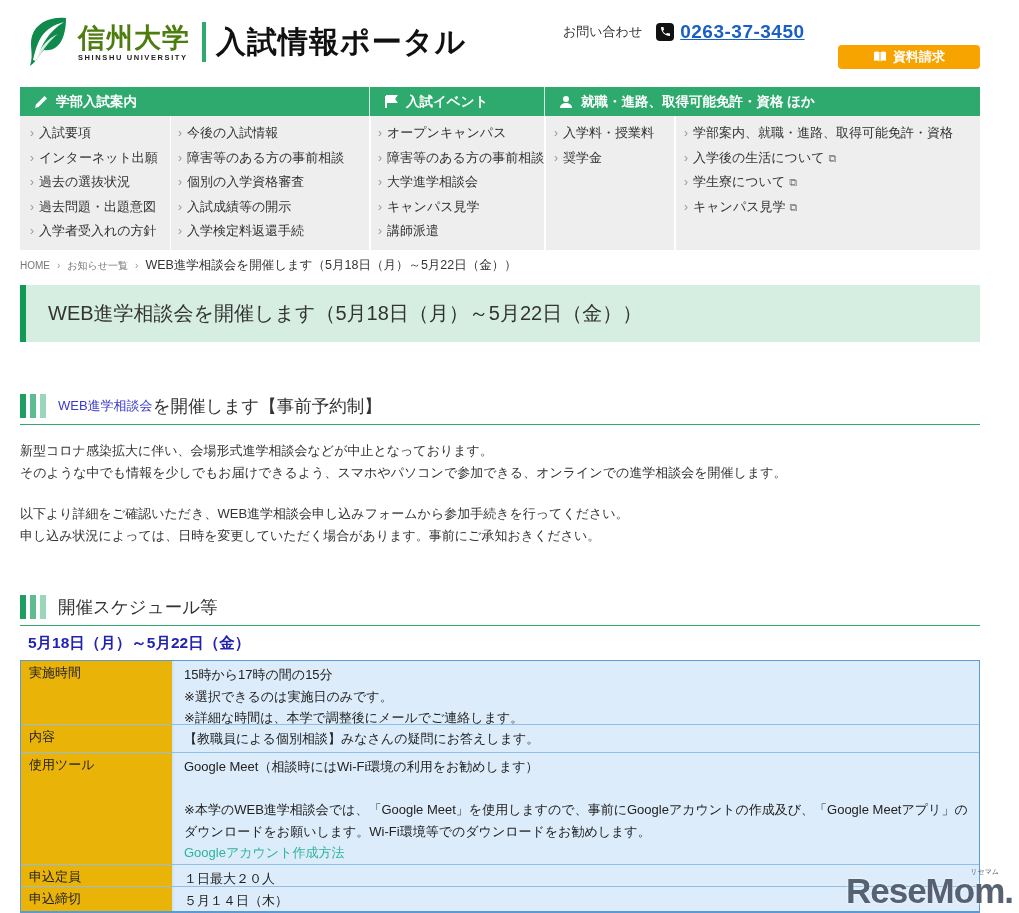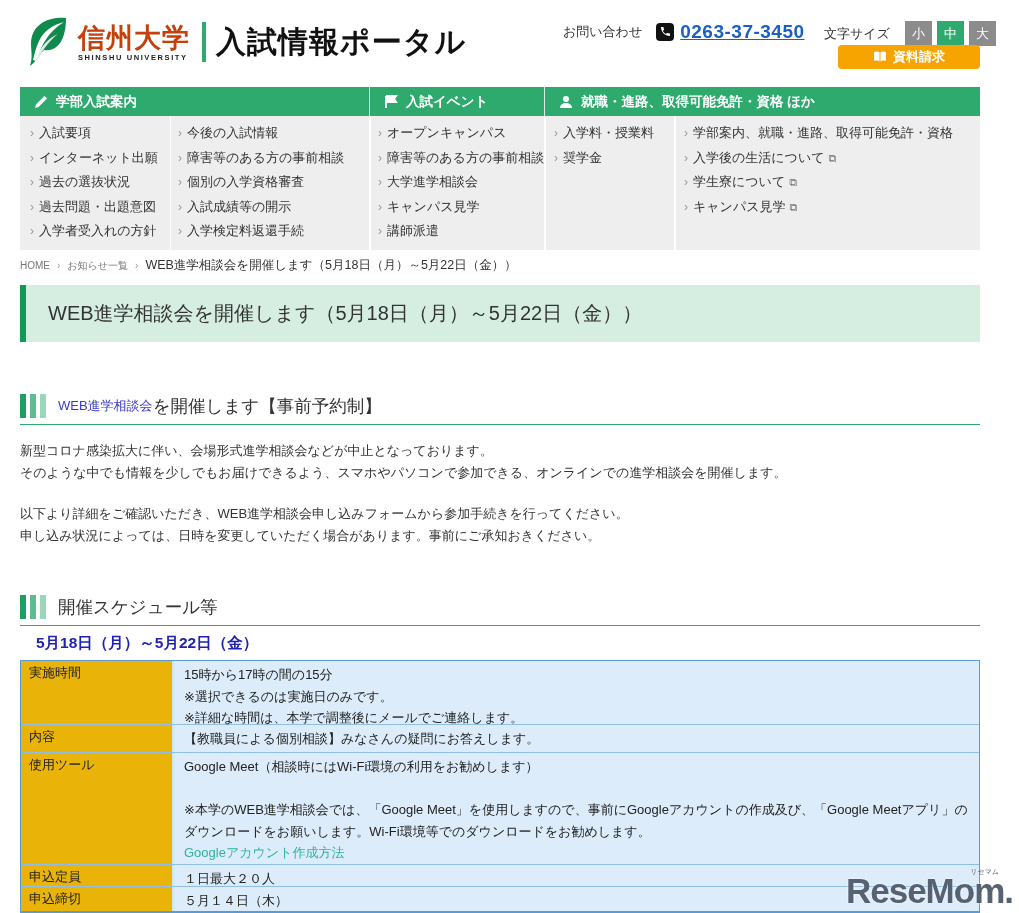--- a/index.html
+++ b/index.html
@@ -5,21 +5,21 @@
   * { margin:0; padding:0; box-sizing:border-box; }
   html,body { background:#fff; }
   body { font-family:"Liberation Sans","DejaVu Sans",sans-serif; color:#333; }
   .page { position:relative; width:1019px; height:913px; background:#fff; overflow:hidden; }
 
   
   .header { position:absolute; left:0; top:0; width:1019px; height:87px; background:#fff; }
   .logo-area { position:absolute; left:22px; top:14px; display:flex; align-items:center; }
   .leaf-icon { width:48px; height:56px; margin-right:8px; }
   .univ-text { display:flex; flex-direction:column; justify-content:center; }
-  .univ-name { font-size:27px; font-weight:bold; color:#c2410c; letter-spacing:1px; line-height:30px; }
+  .univ-name { font-size:27px; font-weight:bold; color:#4d7c0f; letter-spacing:1px; line-height:30px; }
   .univ-en { font-size:7.5px; color:#222; letter-spacing:1.6px; font-weight:bold; }
   .logo-divider { width:4px; height:40px; background:#2eaa6e; margin:0 10px 0 12px; }
   .site-title { font-size:30px; font-weight:bold; color:#111; letter-spacing:1px; }
 
   .contact-row { position:absolute; left:563px; top:21px; display:flex; align-items:center; }
   .contact-label { font-size:13px; color:#333; margin-right:14px; }
   .phone-icon { width:18px; height:18px; margin-right:6px; }
   .phone-link { font-size:19px; font-weight:bold; color:#1a5fc4; text-decoration:underline; letter-spacing:0.5px; }
 
   .fontsize-row { position:absolute; left:824px; top:21px; display:flex; align-items:center; }
@@ -62,21 +62,21 @@
   .sh-text { font-size:17.5px; color:#333; }
   .sh-link { font-size:13px; color:#3a3acc; cursor:pointer; }
   .sec1 { top:388px; }
   .sec2 { top:589px; }
 
   
   .para { position:absolute; left:20px; width:960px; font-size:13px; color:#333; line-height:21.5px; }
   .p1 { top:440px; }
   .p2 { top:503px; }
 
-  .date-range { position:absolute; left:36px; top:633px; font-size:15.5px; font-weight:bold; color:#2222b0; }
+  .date-range { position:absolute; left:28px; top:633px; font-size:15.5px; font-weight:bold; color:#2222b0; }
 
   
   .sched-table { position:absolute; left:20px; top:660px; width:960px; border:1px solid #5b9bd5; border-bottom:2px solid #5b9bd5; }
   .t-row { display:flex; border-bottom:1px solid #8fbfe8; }
   .t-row:last-child { border-bottom:none; }
   .t-head { width:153px; background:#eab308; padding:3px 8px; font-size:13px; color:#222; border-right:2px solid #cfe4f6; }
   .t-body { flex:1; background:#dcecfa; padding:3px 10px; font-size:13px; color:#222; }
   .cell-line { line-height:21.5px; min-height:21.5px; }
   .r1{height:64px;} .r2{height:28px;} .r3{height:112px;} .r4{height:22px;} .r5{height:24px;}
   .teal-link { color:#2fb39b; cursor:pointer; line-height:21.5px; display:inline-block; }
@@ -107,26 +107,20 @@
 
     <div class="contact-row">
       <span class="contact-label">お問い合わせ</span>
       <svg class="phone-icon" viewBox="0 0 18 18">
         <rect x="0" y="0" width="18" height="18" rx="4" fill="#111"></rect>
         <path d="M5 4 C5 9 9 13 14 13 L14 10.5 L11 10 L10 11 C8 10 7.5 9.5 6.8 7.8 L8 7 L7.5 4 Z" fill="#fff"></path>
       </svg>
       <a class="phone-link">0263-37-3450</a>
     </div>
 
-    <div class="fontsize-row">
-      <span class="fontsize-label">文字サイズ</span>
-      <button class="fs-btn">小</button>
-      <button class="fs-btn active">中</button>
-      <button class="fs-btn">大</button>
-    </div>
 
     <button class="request-btn">
       <svg class="book-icon" viewBox="0 0 14 12">
         <path d="M1 1 C3 0 5.5 0.5 7 1.6 C8.5 0.5 11 0 13 1 L13 10 C11 9.2 8.5 9.5 7 10.6 C5.5 9.5 3 9.2 1 10 Z" fill="#fff"></path>
         <line x1="7" y1="1.6" x2="7" y2="10.6" stroke="#f7a300" stroke-width="1"></line>
       </svg>
       <span>資料請求</span>
     </button>
   </div>
 

